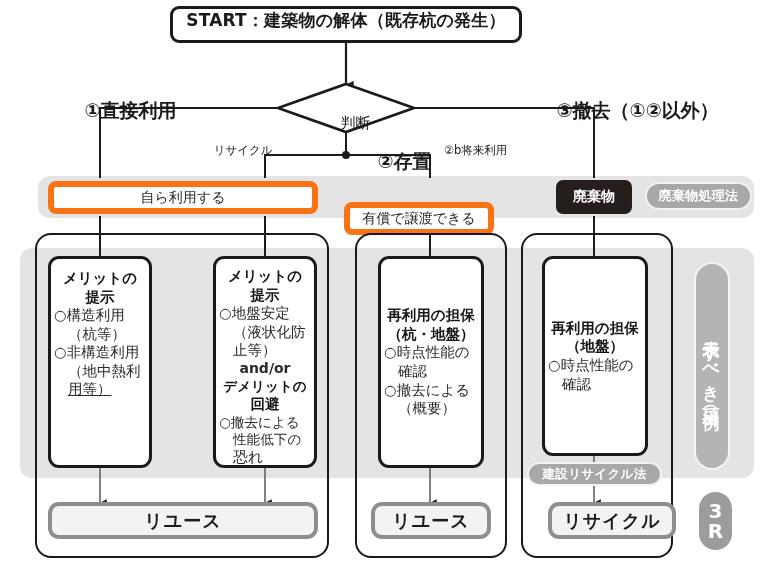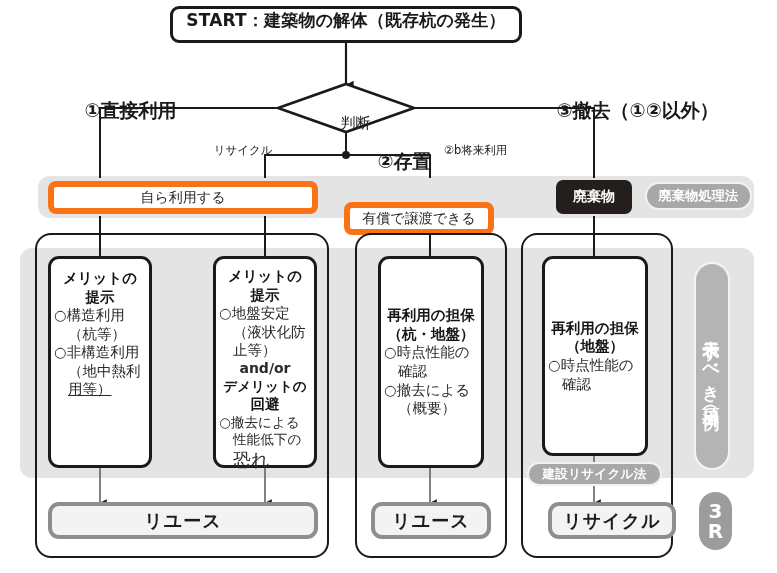--- a/index.html
+++ b/index.html
@@ -255,21 +255,21 @@
       <div class="hd">メリットの</div>
       <div class="hd">提示</div>
       <div class="li">○地盤安定</div>
       <div class="li" style="padding-left:14px;">（液状化防</div>
       <div class="li" style="padding-left:14px;">止等）</div>
       <div class="ao">and/or</div>
       <div class="hd" style="font-size:13.6px;">デメリットの</div>
       <div class="hd">回避</div>
       <div class="li" style="font-size:13.6px;">○撤去による</div>
       <div class="li" style="padding-left:14px; font-size:13.6px;">性能低下の</div>
-      <div class="li" style="padding-left:14px; font-size:18px;">恐れ</div>
+      <div class="li" style="padding-left:14px; font-size:15px;">恐れ</div>
     </div>
   </div>
 
   <div class="abs detail-box" style="left:378px; top:256px; width:106px; height:212px;">
     <div style="width:100%;">
       <div class="hd">再利用の担保</div>
       <div class="hd">（杭・地盤）</div>
       <div class="li">○時点性能の</div>
       <div class="li" style="padding-left:14px;">確認</div>
       <div class="li">○撤去による</div>

